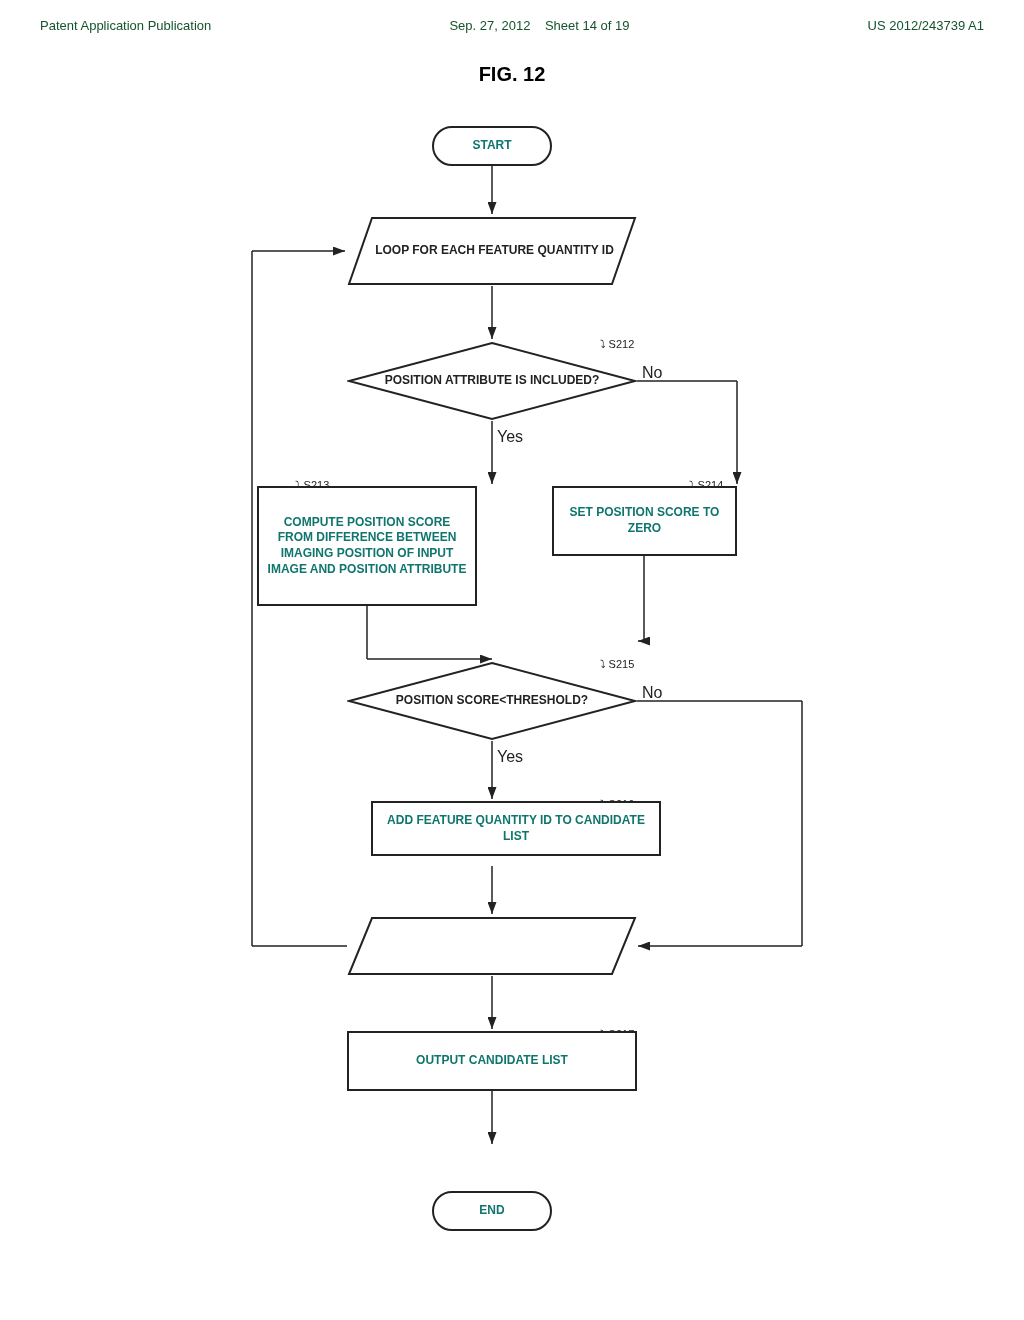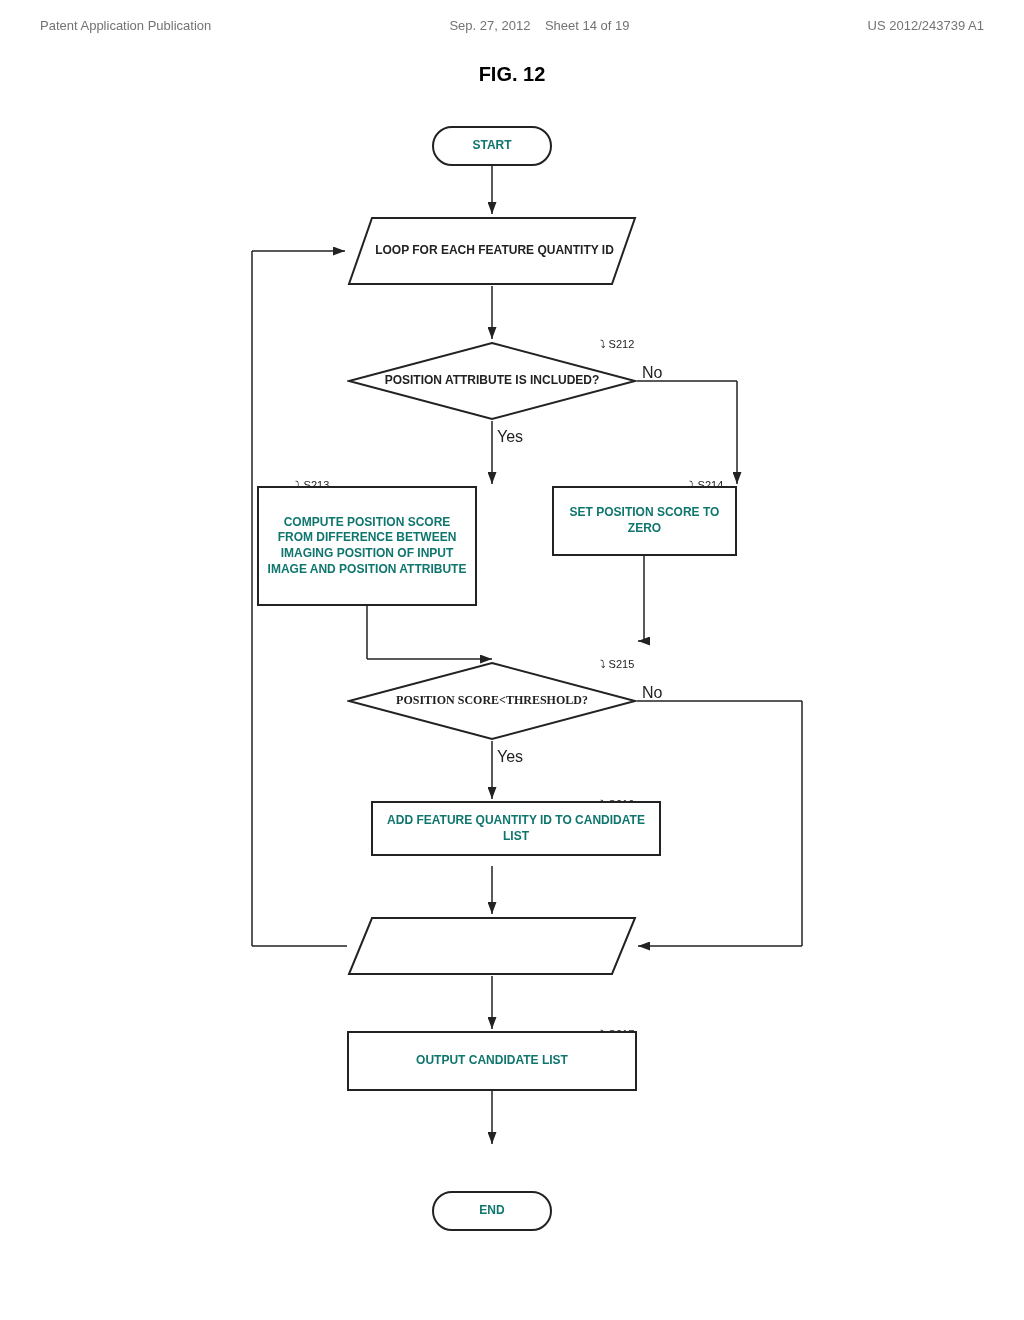--- a/index.html
+++ b/index.html
@@ -11,21 +11,21 @@
       position: relative;
     }
 
     
     .header {
       display: flex;
       justify-content: space-between;
       align-items: center;
       padding: 18px 40px 10px 40px;
       font-size: 13px;
-      color: #737373;
+      color: #14532d;
     }
 
     
     .fig-title {
       text-align: center;
       font-size: 20px;
       font-weight: bold;
       margin-bottom: 30px;
       margin-top: 20px;
     }
@@ -234,21 +234,21 @@
   </div>
 
   <div class="shape process" style="left:390px; top:370px; width:185px; height:70px; padding:6px;">
     <span>SET POSITION SCORE TO ZERO</span>
   </div>
 
   <div class="step-label" style="left:438px; top:542px;">
     <span>⤵ S215</span>
   </div>
 
-  <div class="diamond-wrapper" style="left:185px; top:545px; width:290px; height:80px;font-family:Liberation Serif, serif;">
+  <div class="diamond-wrapper" style="left:185px; top:545px; width:290px; height:80px;">
     <svg width="290" height="80" xmlns="http://www.w3.org/2000/svg">
       <polygon points="145,2 288,40 145,78 2,40" fill="white" stroke="#222" stroke-width="2"></polygon>
     </svg>
     <div class="diamond-text" style="left:30px; top:0; width:230px; height:80px;">
       <span>POSITION SCORE&lt;THRESHOLD?</span>
     </div>
   </div>
 
   <div class="branch-label" style="left:480px; top:568px;">
     <span>No</span>

